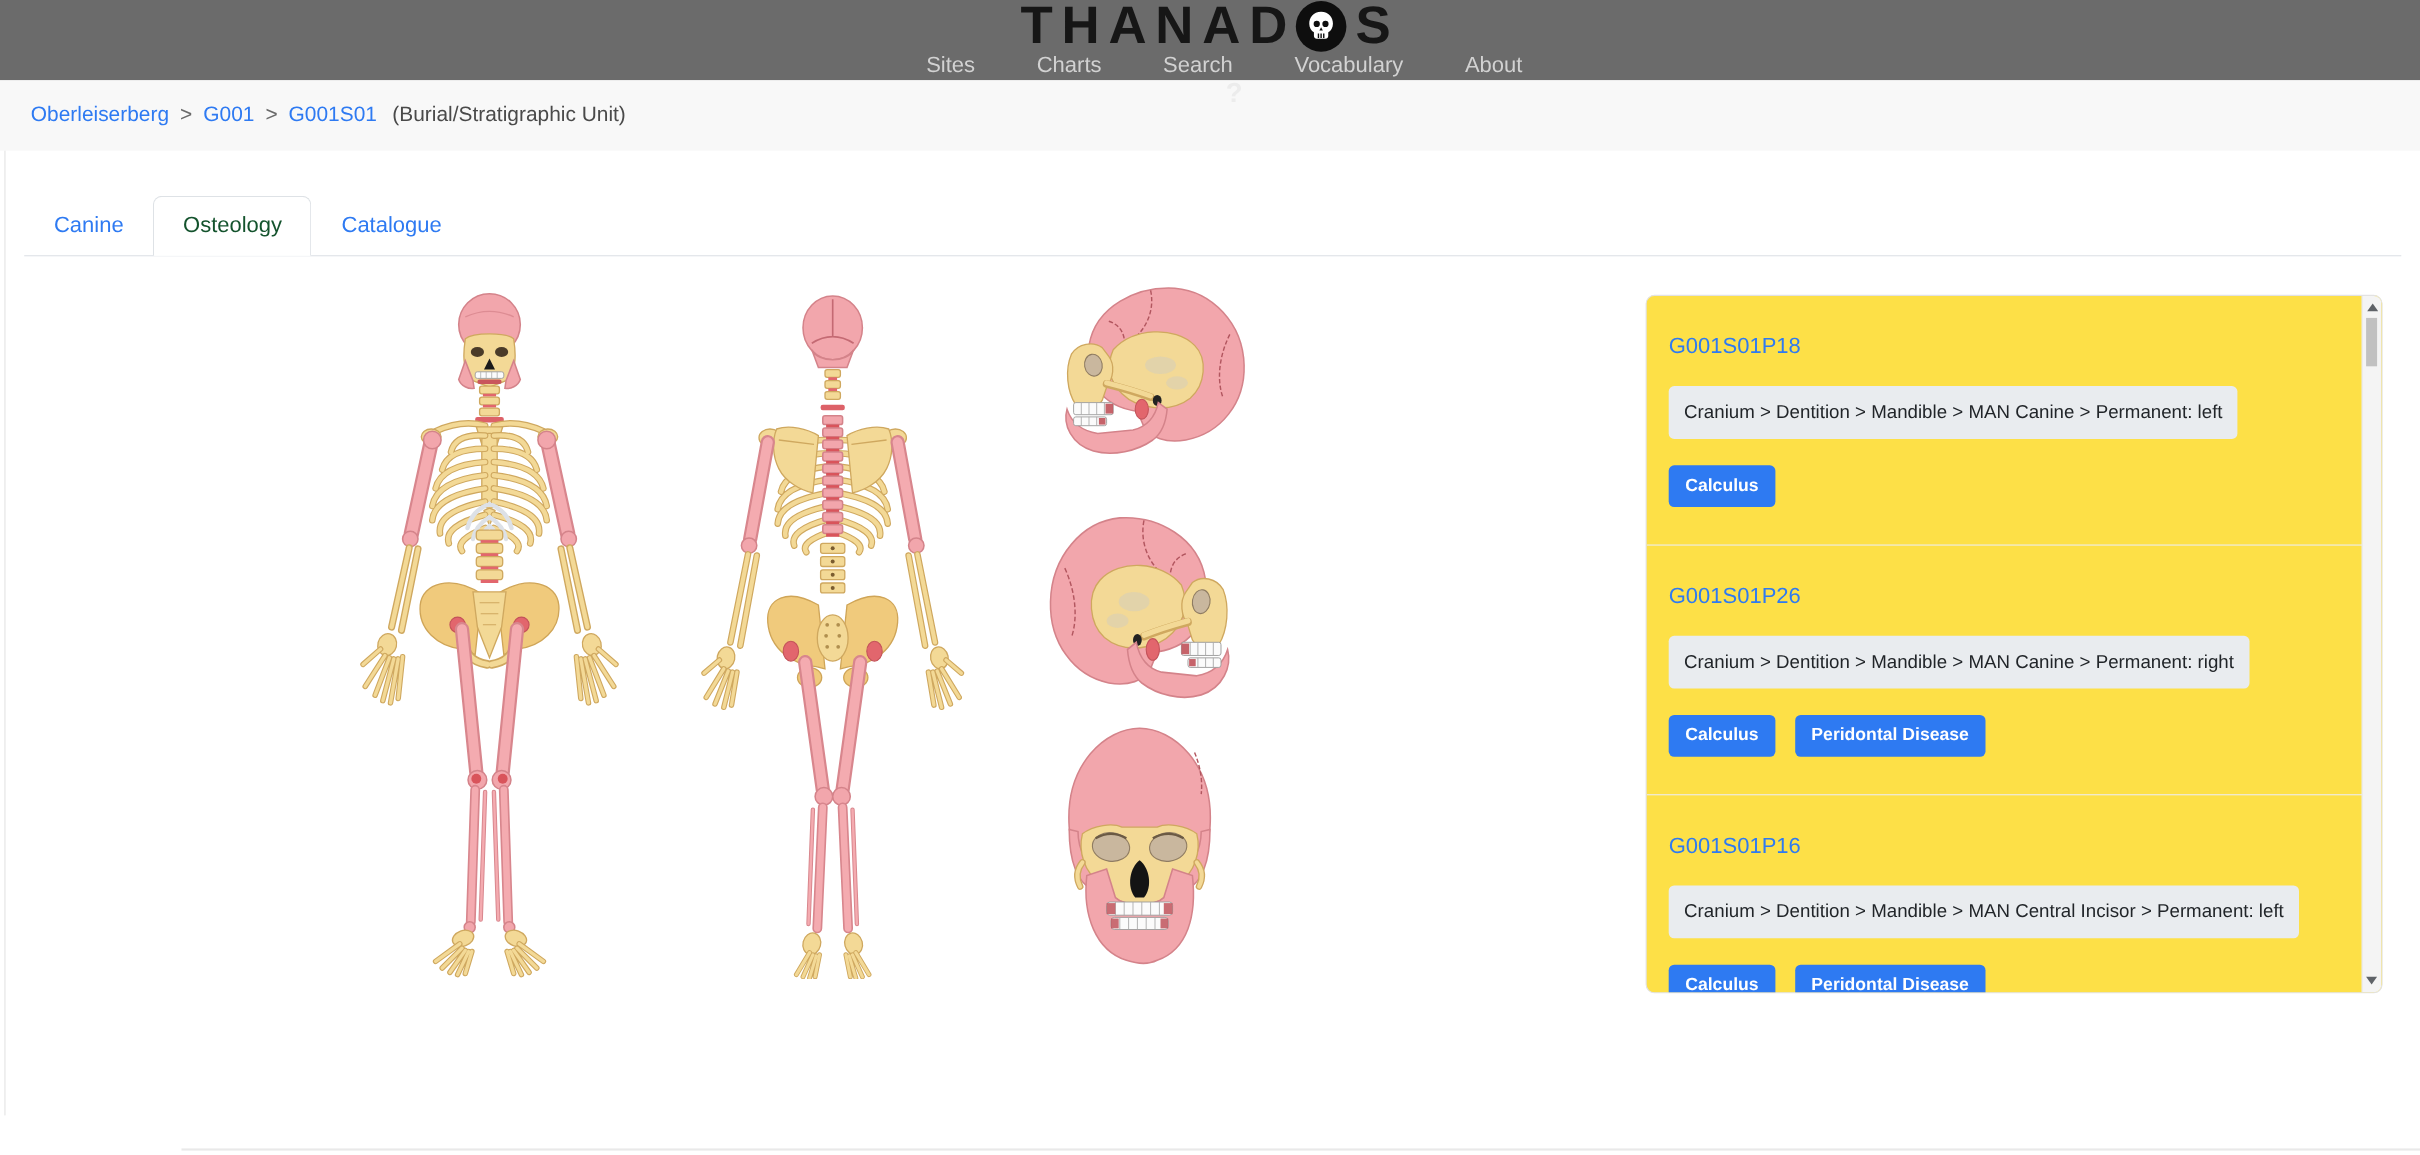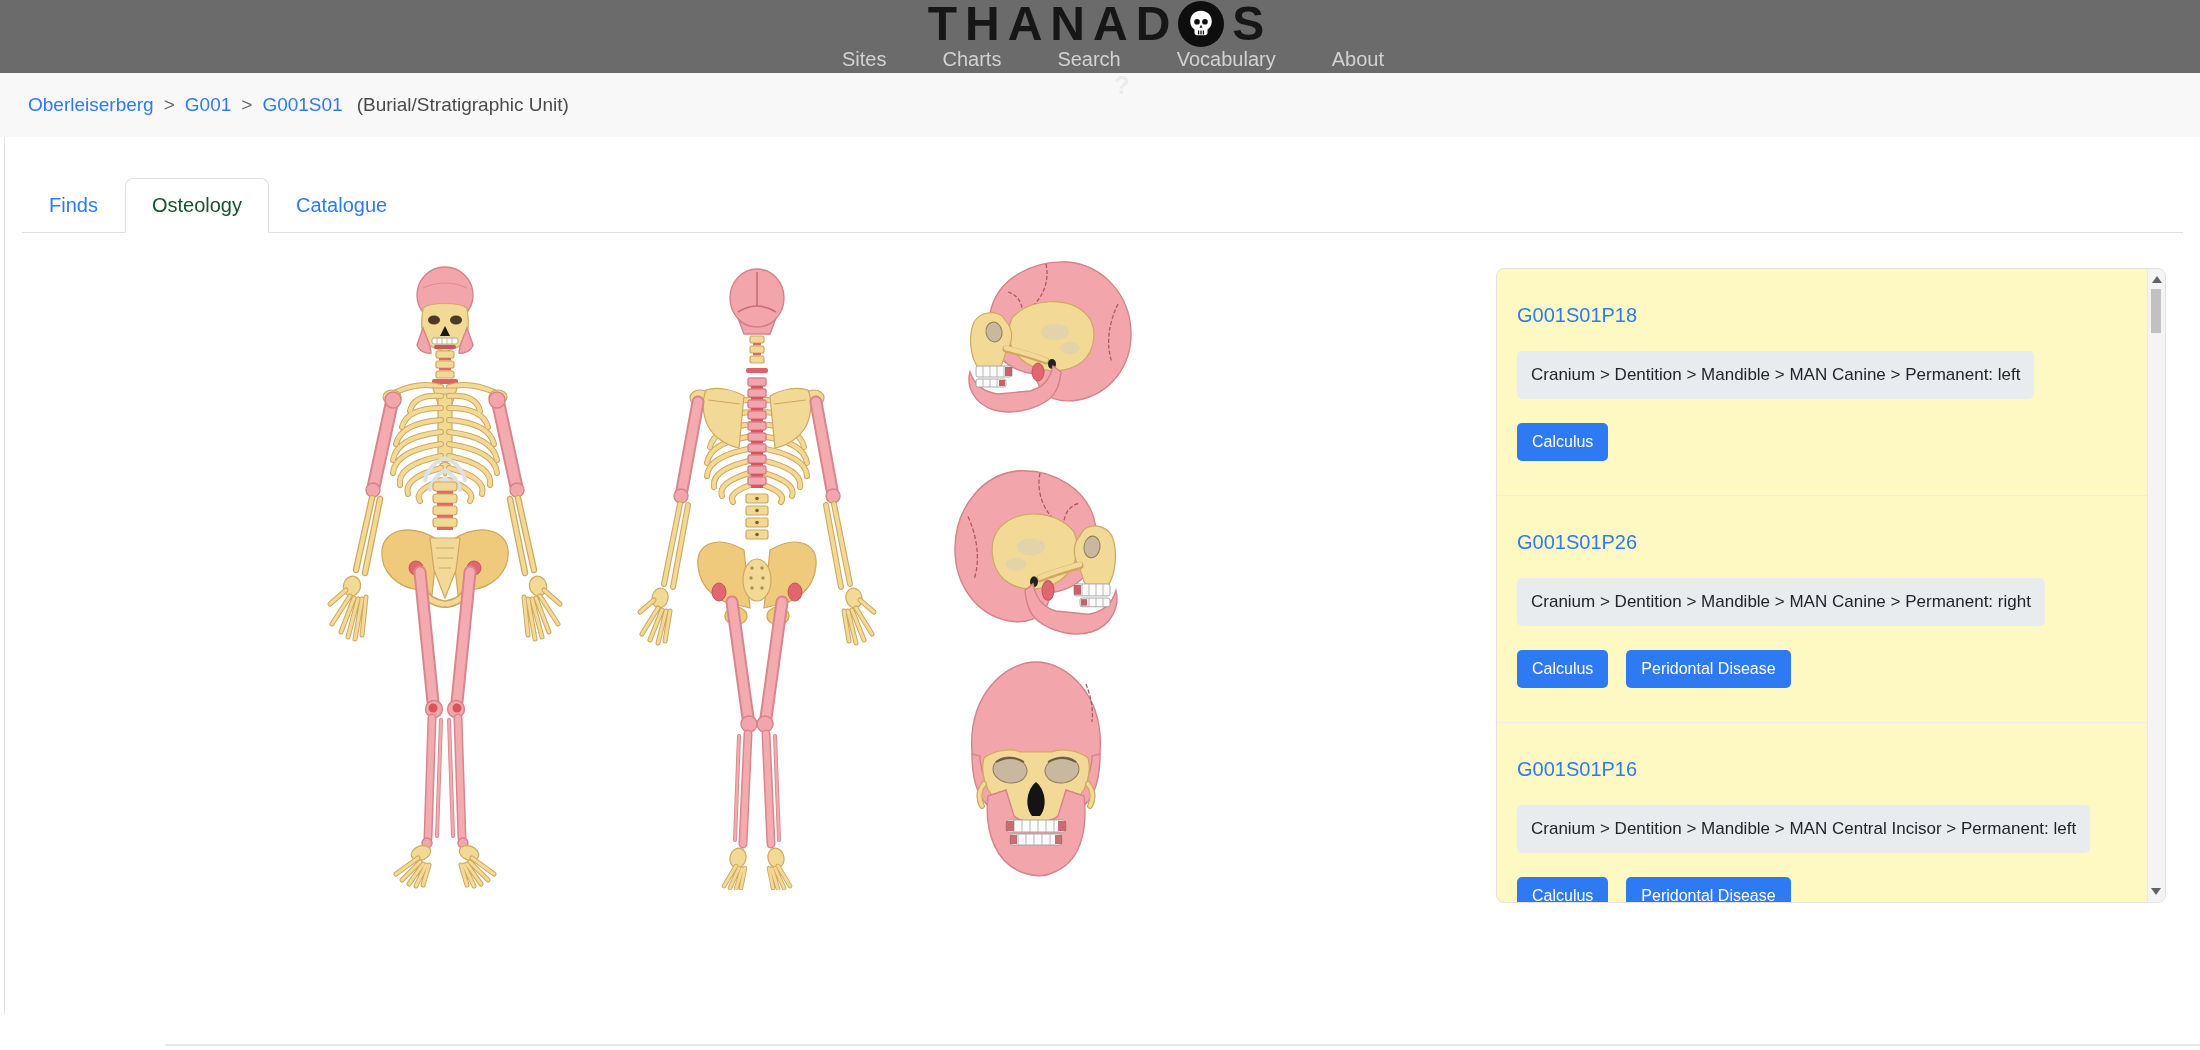--- a/index.html
+++ b/index.html
@@ -21,27 +21,27 @@
   .bc-suffix{color:#4a4a4a;margin-left:14px;}
   
   .tabs-region{margin:0 17px 0 22px;padding-top:41px;}
   .nav-tabs{display:flex;border-bottom:1px solid #dee2e6;}
   .tab{font-size:20px;padding:15px 26px;color:#2e7af2;cursor:pointer;border:1px solid transparent;border-radius:8px 8px 0 0;margin-bottom:-1px;user-select:none;}
   .tab.active{color:#14532d;background:#fff;border-color:#dee2e6 #dee2e6 #ffffff;}
   
   .left-edge-line{position:absolute;left:4px;top:137px;width:1px;height:877px;background:#e3e3e3;}
   .footer-rule{position:absolute;left:165px;right:0;top:1044px;height:2px;background:#e9e9e9;}
   
-  .card{position:absolute;left:1496px;top:268px;width:670px;height:635px;border:1px solid #e2e2e2;border-radius:8px;background:#fef9c3;overflow:hidden;box-sizing:border-box;}
+  .card{position:absolute;left:1496px;top:268px;width:670px;height:635px;border:1px solid #e2e2e2;border-radius:8px;background:#fde047;overflow:hidden;box-sizing:border-box;}
   .entries{margin-right:17px;}
   .entry{padding:34px 20px;}
   .entry + .entry{border-top:1px solid #ededed;}
   .entry-id{display:block;color:#2e7af2;font-size:20px;line-height:24px;margin-bottom:24px;text-decoration:none;cursor:pointer;}
   .path-box{display:inline-block;background:#e9ecef;color:#212529;font-size:17px;line-height:24px;padding:12px 14px;border-radius:5px;margin-bottom:24px;max-width:100%;box-sizing:border-box;}
-  .badges{display:flex;gap:18px;}
+  .badges{display:flex;gap:18px;font-weight:bold;}
   .badge{background:#2e7af2;color:#fff;font-size:16px;line-height:20px;padding:9px 15px;border-radius:5px;cursor:pointer;white-space:nowrap;}
   
   .sb{position:absolute;top:0;right:0;bottom:0;width:17px;background:#f4f4f4;border-left:1px solid #e9e9e9;}
   .sb-up{width:0;height:0;border-left:5px solid transparent;border-right:5px solid transparent;border-bottom:7px solid #5f6368;margin:7px auto 0;}
   .sb-down{position:absolute;bottom:7px;left:3px;width:0;height:0;border-left:5px solid transparent;border-right:5px solid transparent;border-top:7px solid #5f6368;}
   .sb-thumb{position:absolute;top:20px;left:3px;width:10px;height:44px;background:#c1c1c1;cursor:pointer;}
   
   .f-p{fill:#f2a6ac;stroke:#d4838a;stroke-width:1.4;}
   .f-y{fill:#f3d996;stroke:#cfa85f;stroke-width:1.2;}
   .f-yo{fill:#f0ca7c;stroke:#cfa558;stroke-width:1.2;}
@@ -118,21 +118,21 @@
       <span class="bc-item"><a>G001</a><span class="bc-sep">&gt;</span></span>
 
       <span class="bc-item"><a>G001S01</a></span>
     </span>
   <span class="bc-suffix">(Burial/Stratigraphic Unit)</span>
 </div>
 
 <div class="tabs-region">
   <div class="nav-tabs">
 
-  <div class="tab">Finds</div>
+  <div class="tab">Canine</div>
       <div class="tab active">Osteology</div>
       <div class="tab">Catalogue</div>
     </div>
 </div>
 
 <div class="left-edge-line"></div>
 <div class="footer-rule"></div>
 
 <svg class="anatomy" style="left:280px;top:250px" width="330" height="640" viewBox="0 0 330 640">
 

